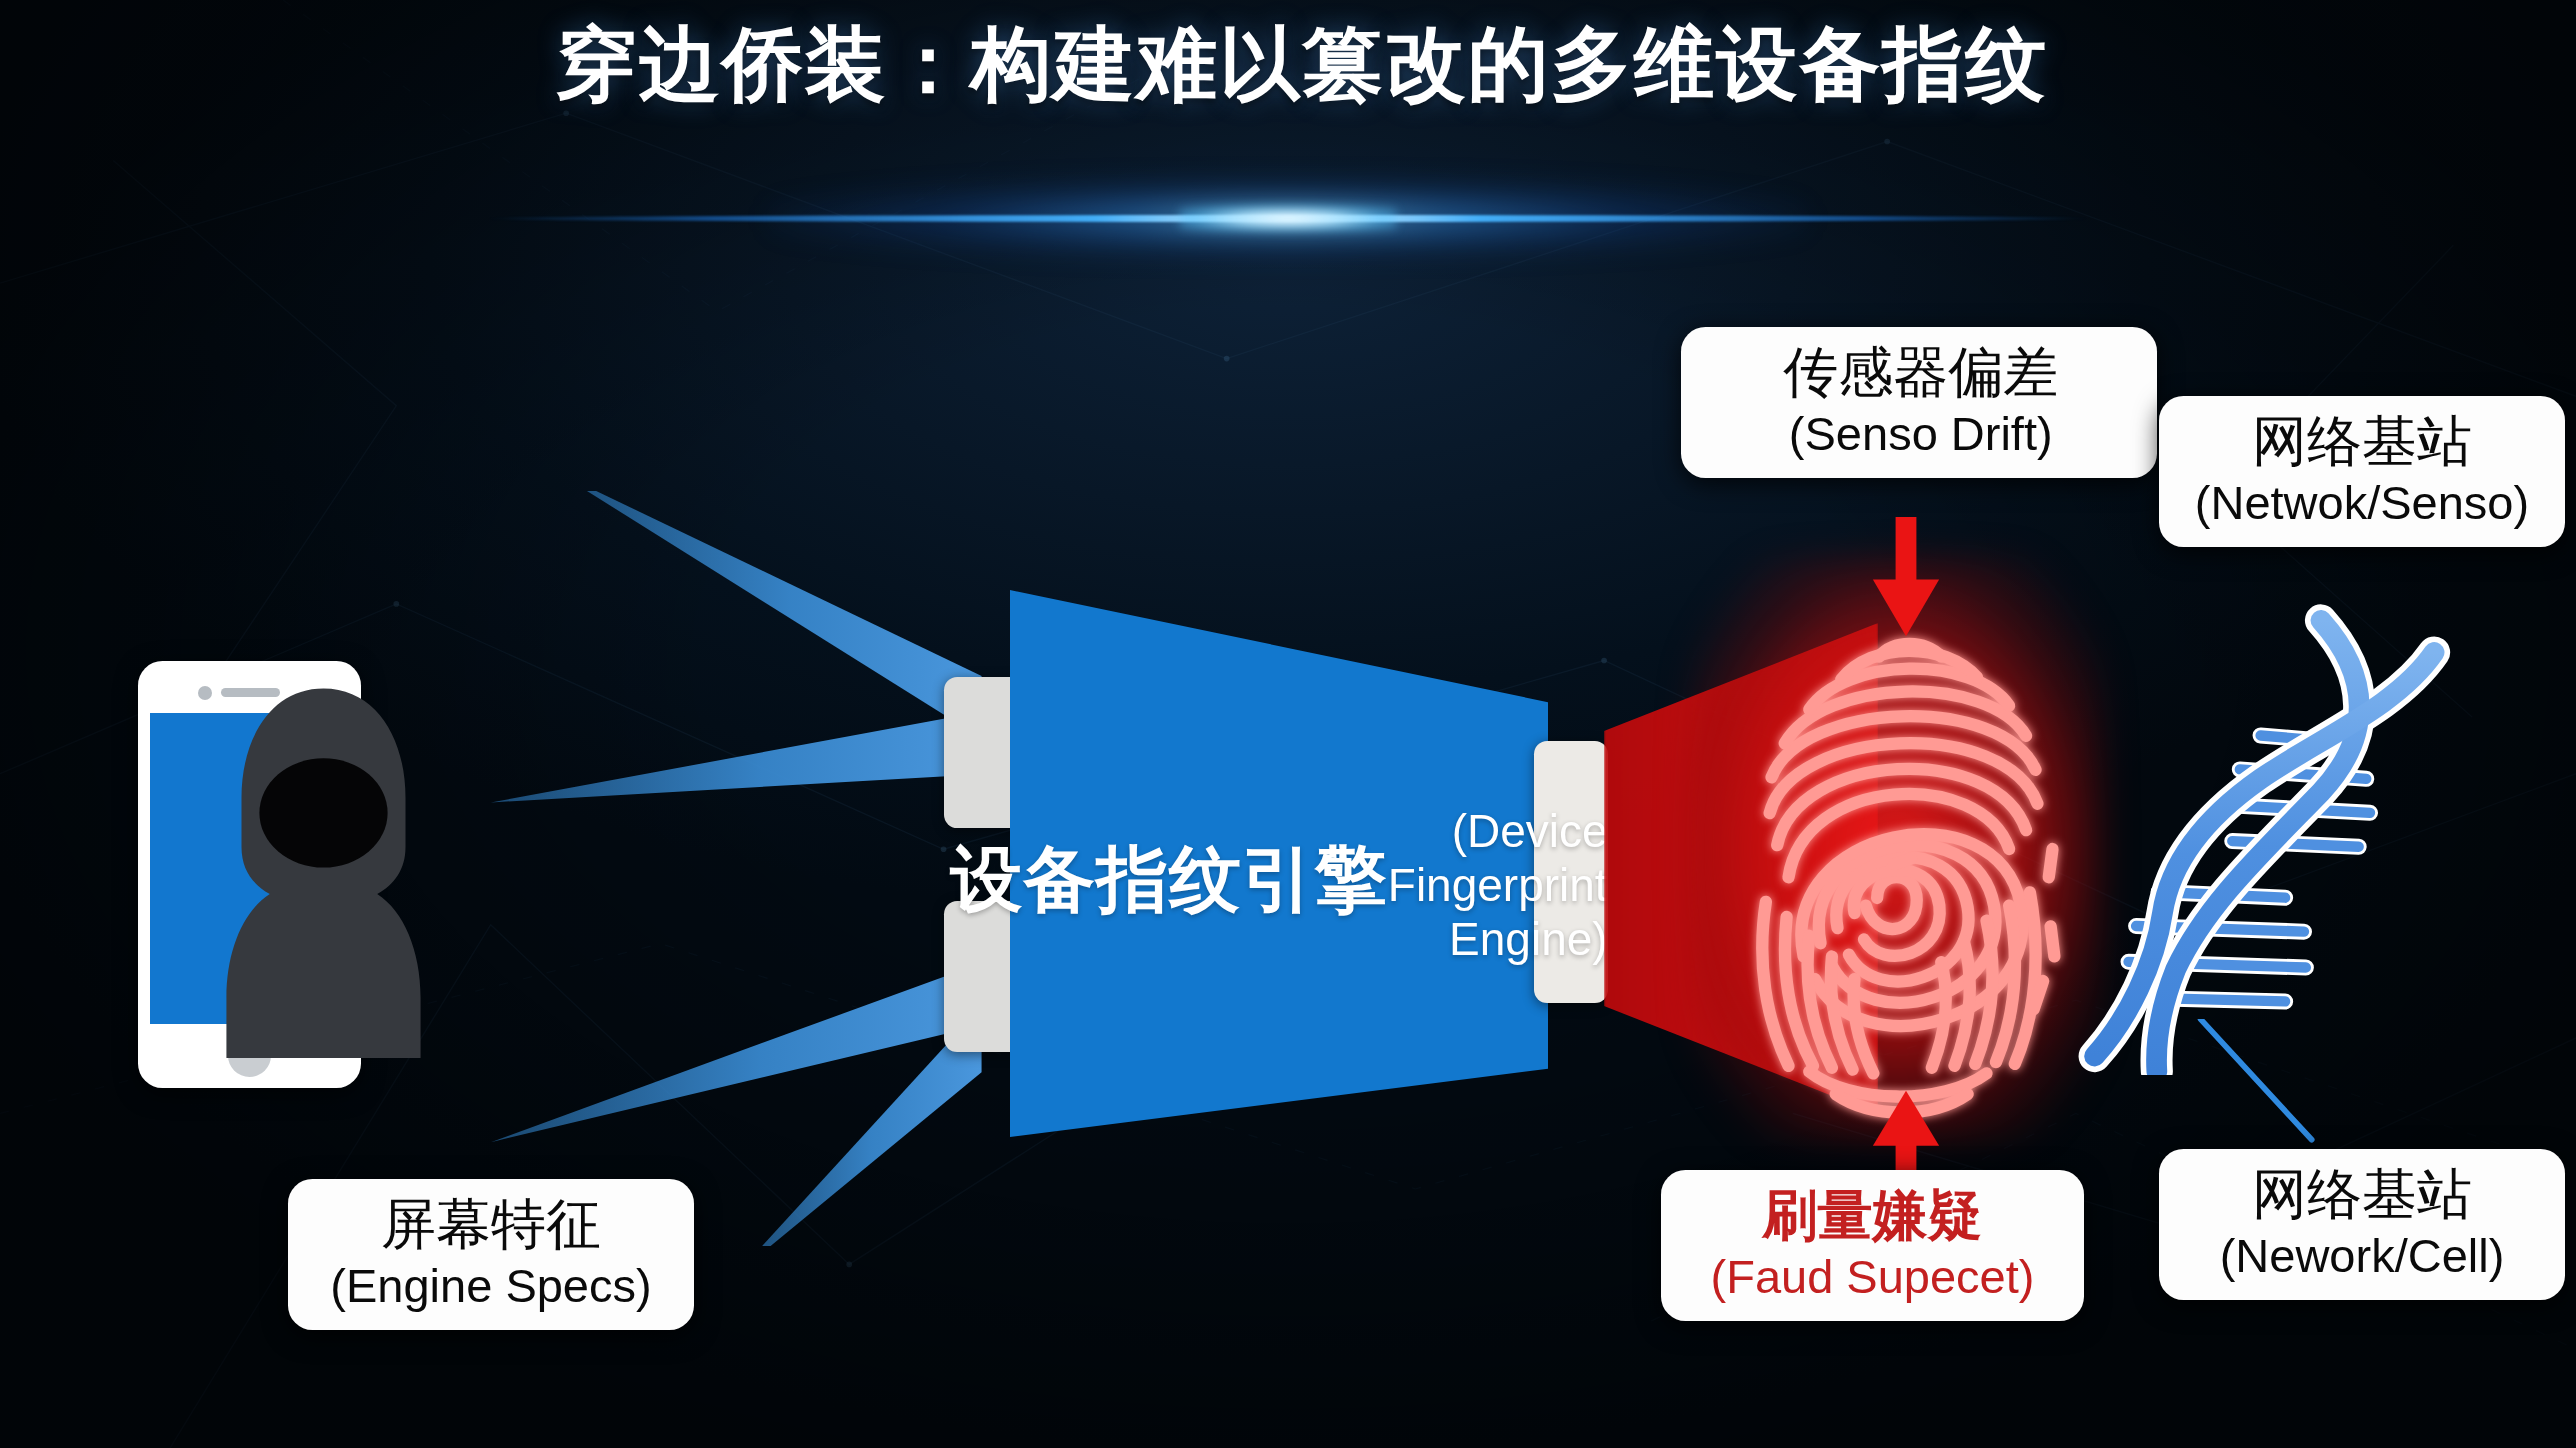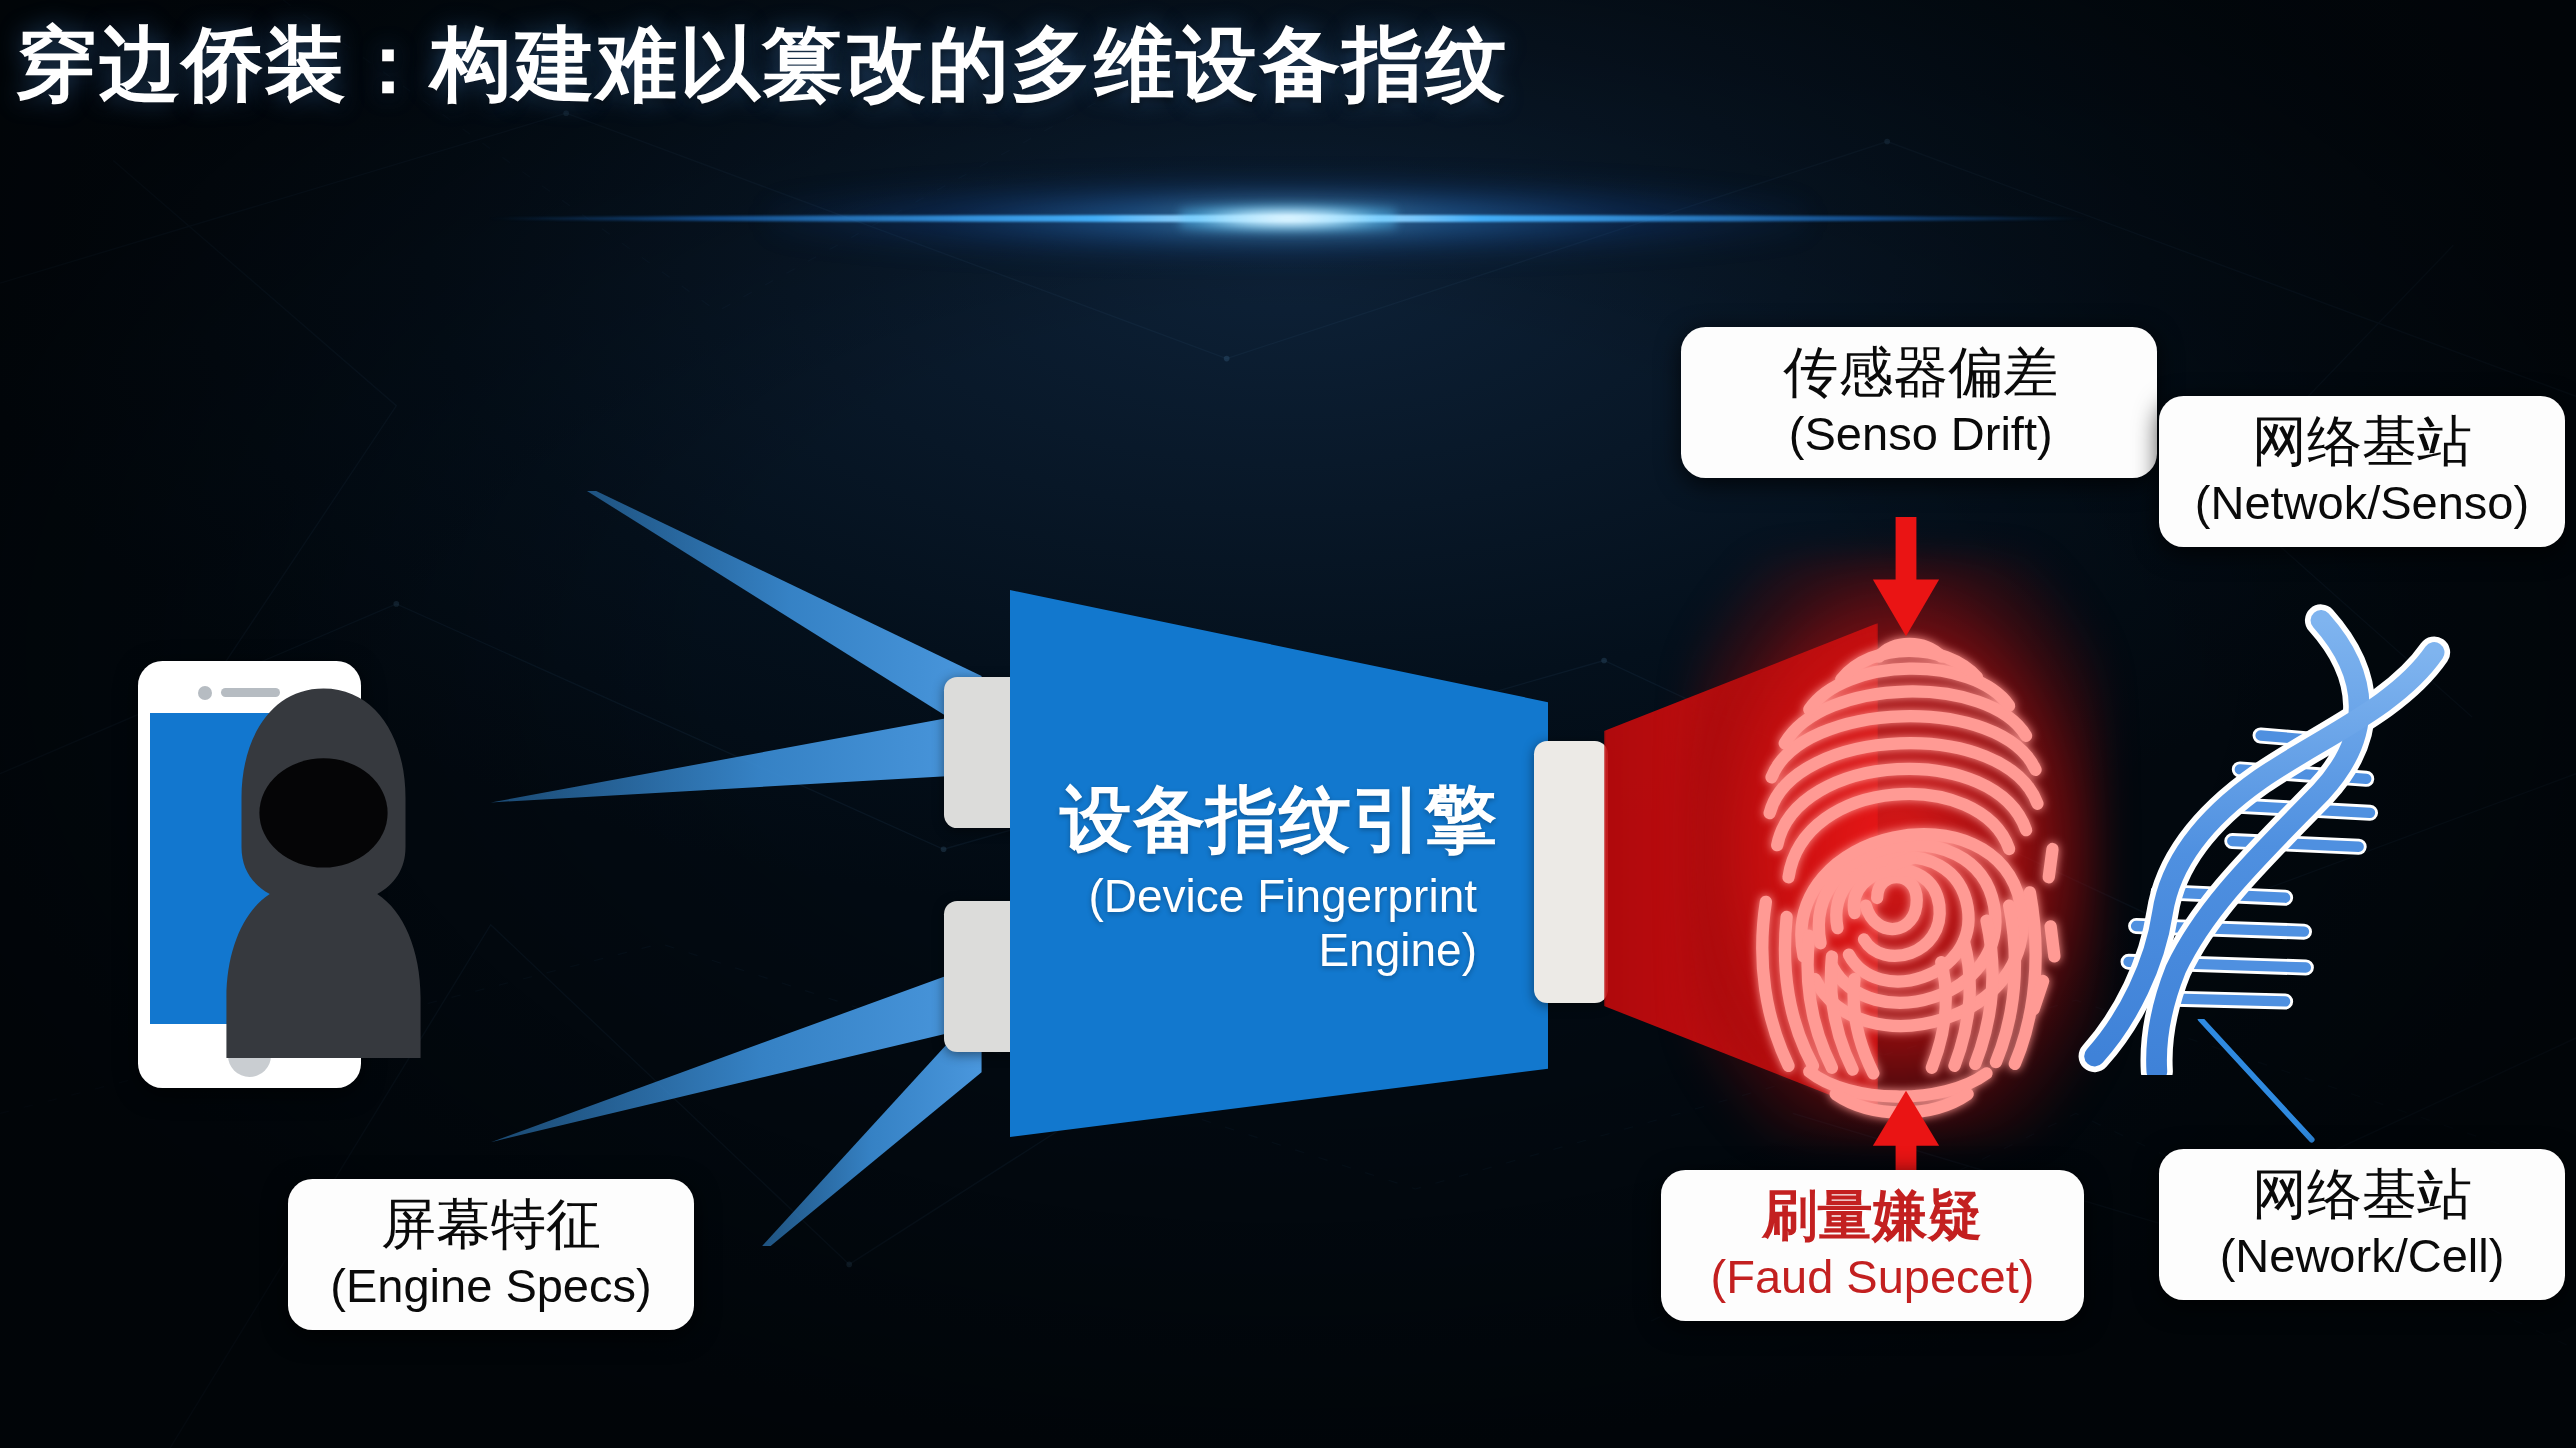--- a/index.html
+++ b/index.html
@@ -21,21 +21,22 @@
     pointer-events:none;
   }
   #bg-vignette{
     position:absolute;inset:0;
     background:radial-gradient(ellipse 1415px 849px at 50% 45%, rgba(0,0,0,0) 40%, rgba(0,0,0,.55) 100%);
     pointer-events:none;
   }
 
   
   #title{
-    position:absolute;left:0;right:0;top:21px;
+    position:absolute;left:12px;right:0;top:21px;
+    text-align:center;
     color:#ffffff;
     font-size:81px;
     font-weight:bold;
     letter-spacing:1.9px;
     line-height:1.08;
     text-shadow:0 0 24.5px rgba(90,170,255,.35), 0 2.8px 7.5px rgba(0,0,0,.9);
     white-space:nowrap;
     padding-left:16px;
   }
 
@@ -127,21 +128,21 @@
   #rays{position:absolute;left:453px;top:491px;width:1076px;height:755px;}
   #engine-wrap{position:absolute;left:953px;top:590px;width:679px;height:547px;}
   #engine-shape{
     position:absolute;left:57px;top:0;width:538px;height:547px;
     background:#1278ce;
     clip-path:polygon(0% 0%, 100% 20.5%, 100% 87.5%, 0% 100%);
     box-shadow:0 0 38px rgba(0,0,0,.45);
   }
   #engine-text{
     position:absolute;left:57px;top:0;width:538px;height:547px;
-    display:flex;flex-direction:column;align-items:center;justify-content:center;
+    display:flex;flex-direction:row;align-items:center;justify-content:center;
     color:#fff;text-align:center;
     padding-top:32px;box-sizing:border-box;
     text-shadow:0 1.9px 5.7px rgba(0,0,0,.28);
   }
   #engine-cn{font-size:72px;font-weight:bold;letter-spacing:0.9px;line-height:1.05;white-space:nowrap;}
   #engine-en{font-size:46px;font-weight:400;line-height:1.18;margin-top:11.3px;max-width:396px;text-align:right;}
 
   .conn{
     position:absolute;background:#dcdcda;border-radius:13.2px;
     box-shadow:0 2.8px 11.3px rgba(0,0,0,.45);

